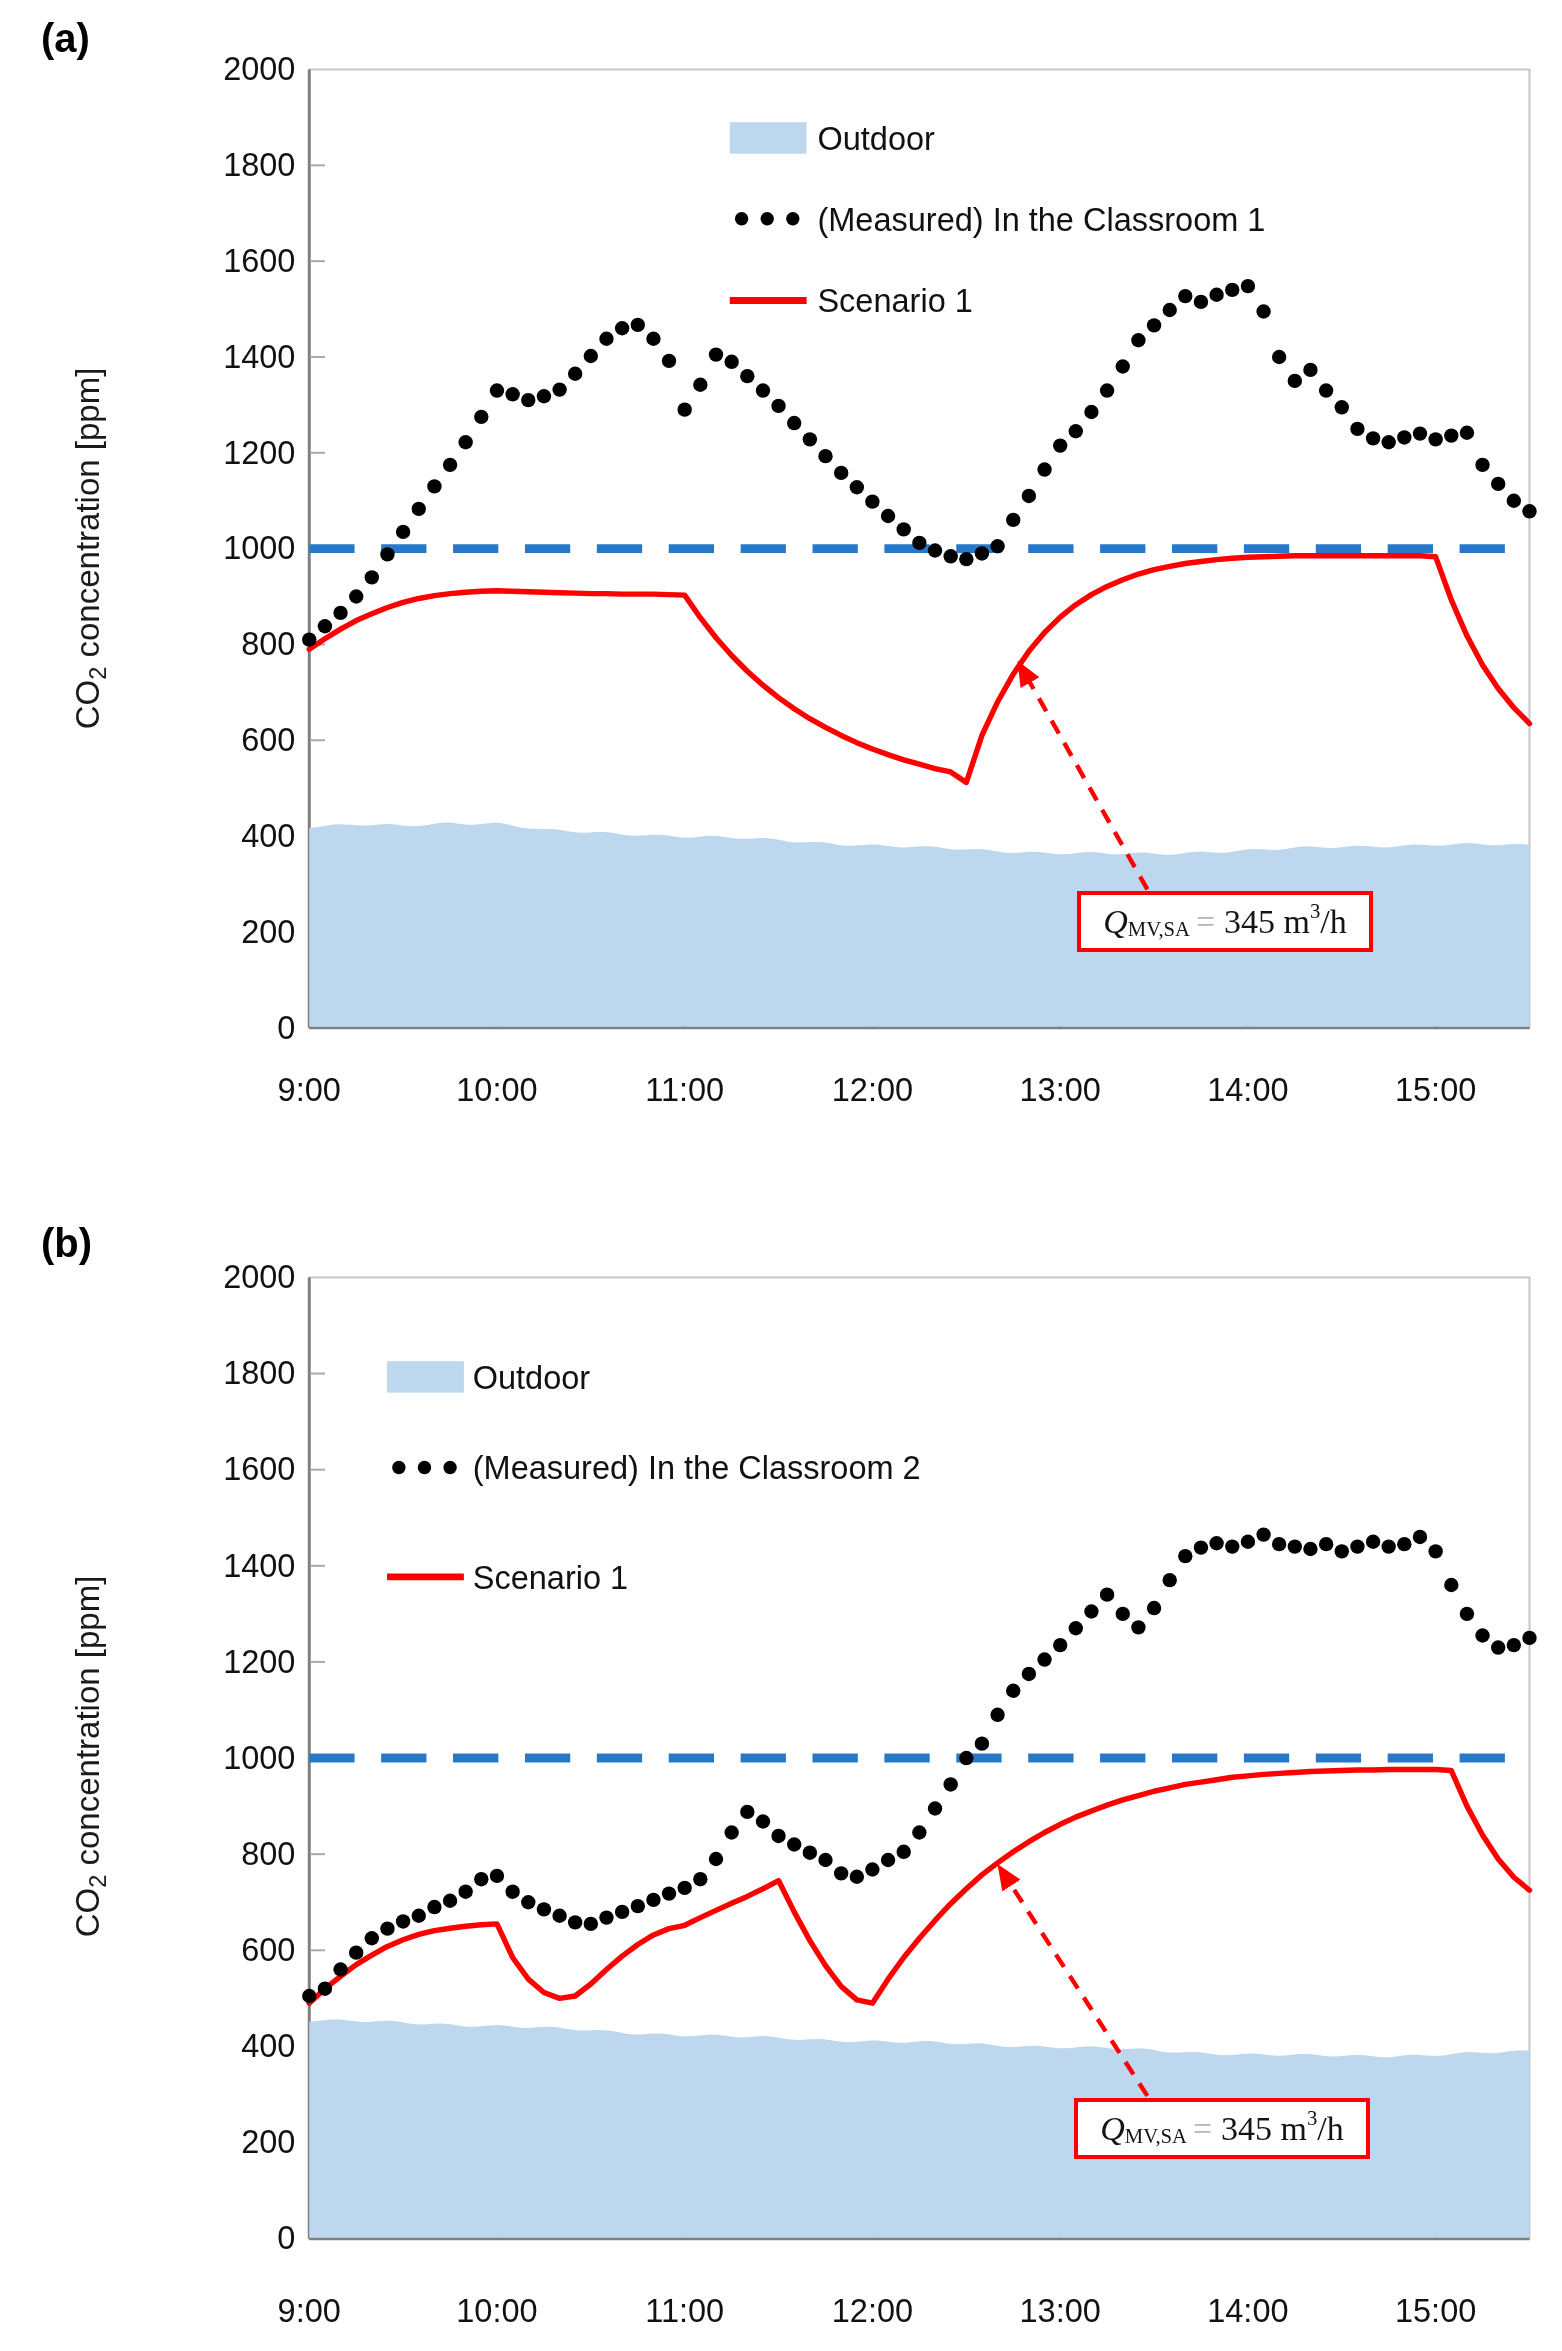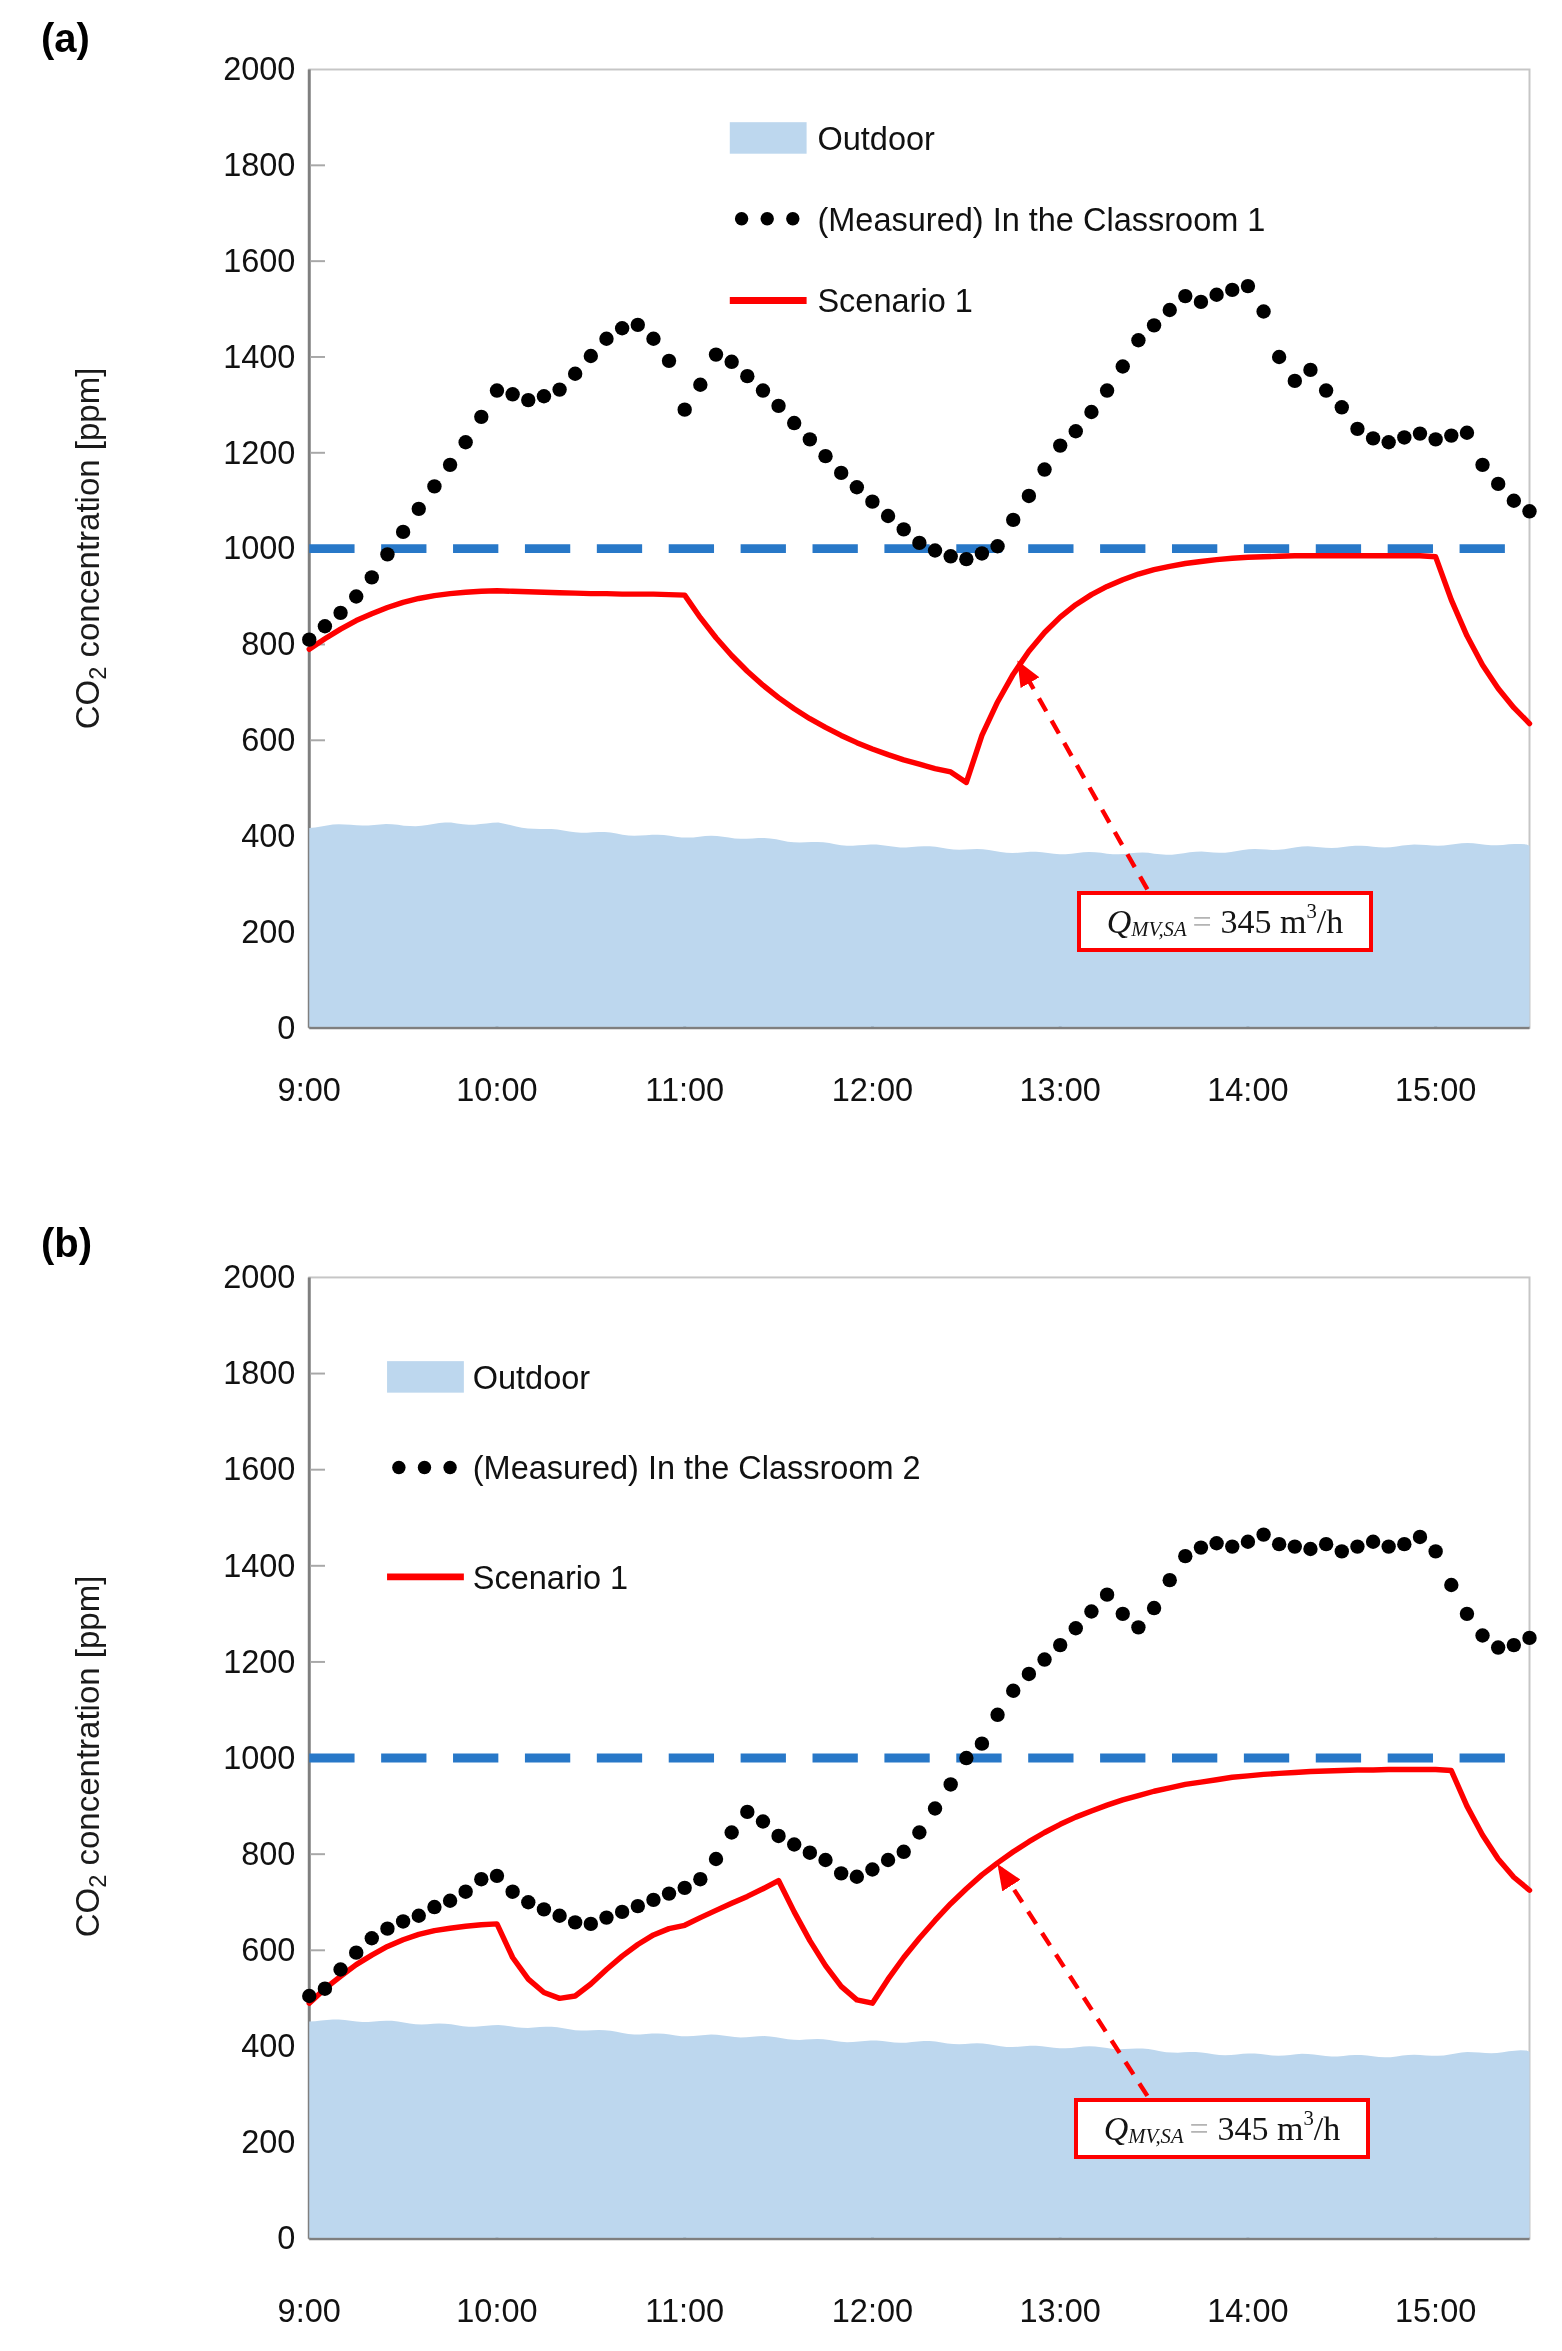--- a/index.html
+++ b/index.html
@@ -8,21 +8,21 @@
   #chart-svg{position:absolute;left:0;top:0;}
   #chart-svg text{font-family:"Liberation Sans",sans-serif;fill:#111;}
   .plabel{position:absolute;font-weight:bold;font-size:40px;color:#000;}
   .ytitle{position:absolute;width:690px;height:45px;text-align:center;font-size:33px;color:#1a1a1a;
           transform:rotate(-90deg);transform-origin:50% 50%;line-height:45px;}
   .ytitle sub{font-size:23.6px;}
   .qbox{position:absolute;background:#fff;border:4.9px solid #fe0000;display:flex;align-items:center;
         justify-content:center;font-family:"Liberation Serif",serif;font-size:34px;color:#141414;
         line-height:1;box-sizing:border-box;}
   .qbox .qi{font-style:italic;}
-  .qbox sub.qs{font-style:italic;font-size:20.7px;transform:translateY(7.9px);}
+  .qbox sub.qs{font-size:20.7px;transform:translateY(7.9px);}
   .qbox .qe{color:#b4b4b4;margin:0 8.9px 0 5.9px;}
   .qbox sup.qp{font-size:20.7px;transform:translateY(-9.9px);}
 </style>
 </head>
 <body>
 
 <div id="page">
 
   <svg id="chart-svg" width="1562" height="2351" viewBox="0 0 1586 2387">
       <defs>

